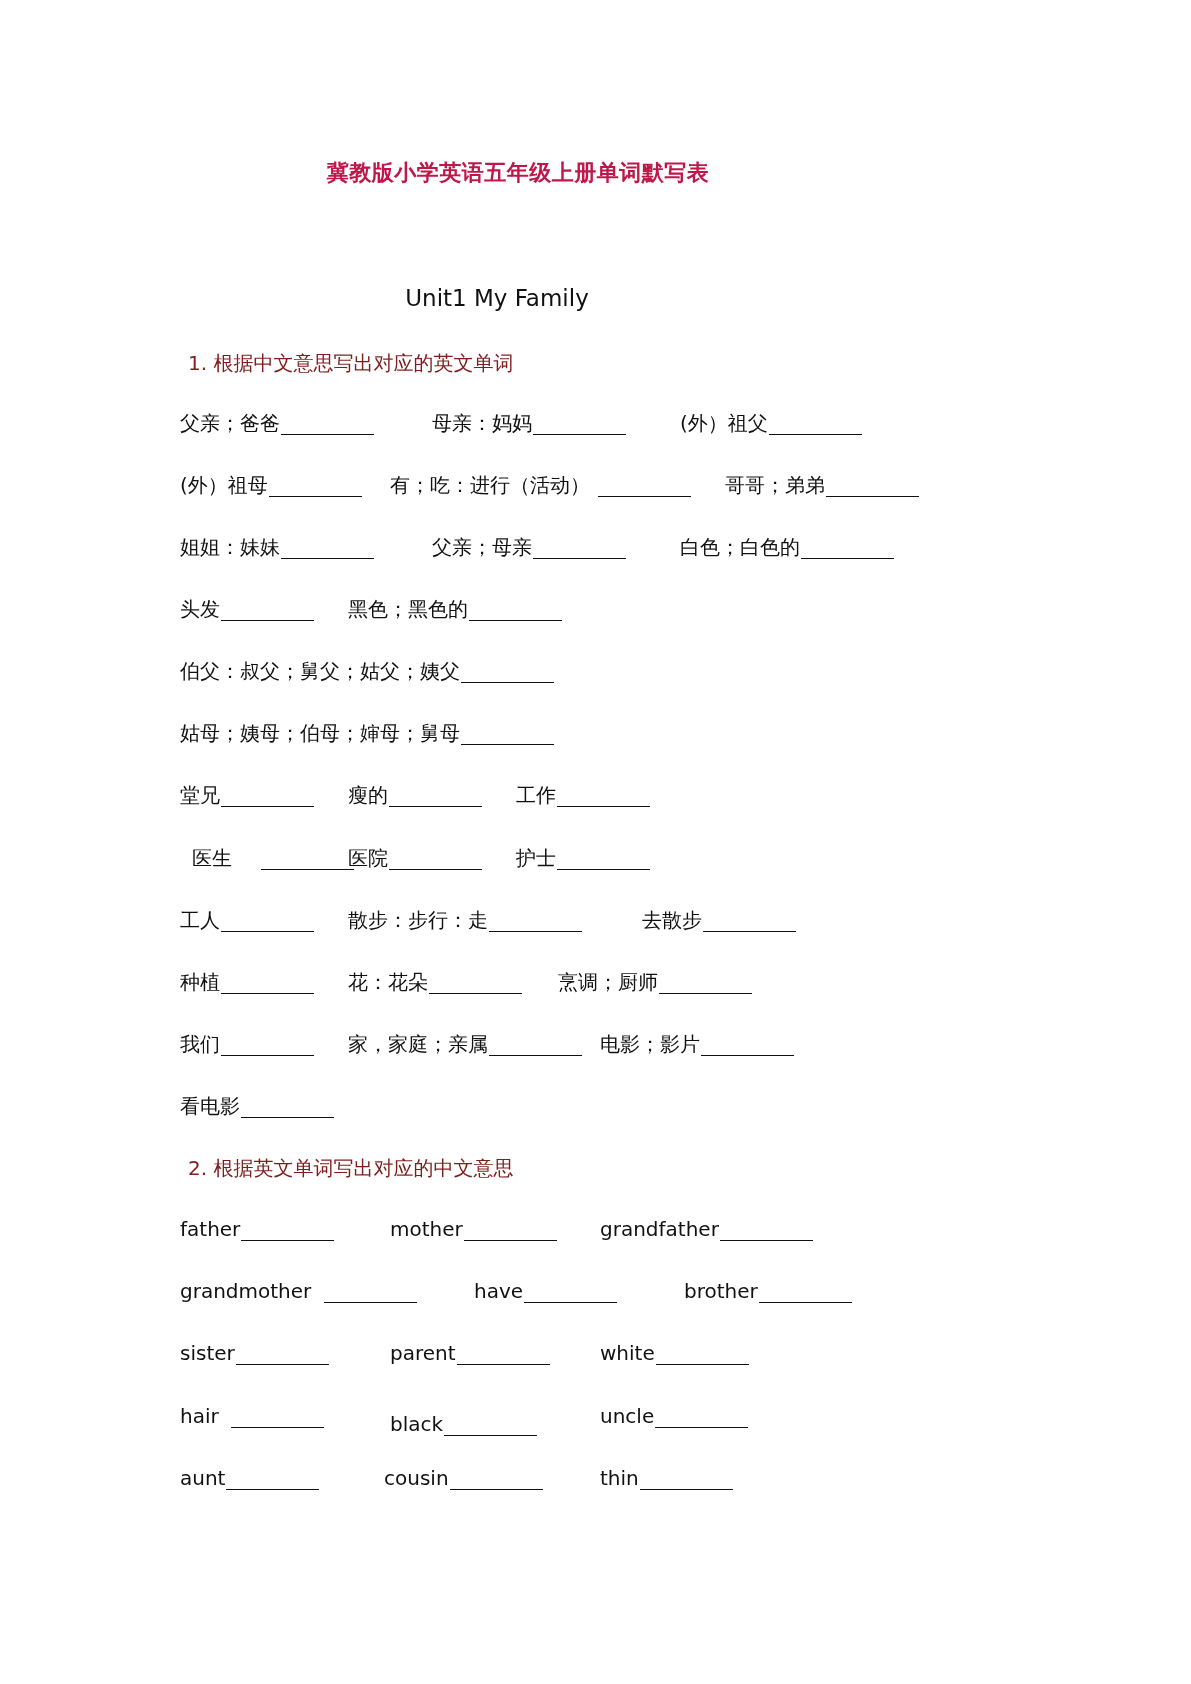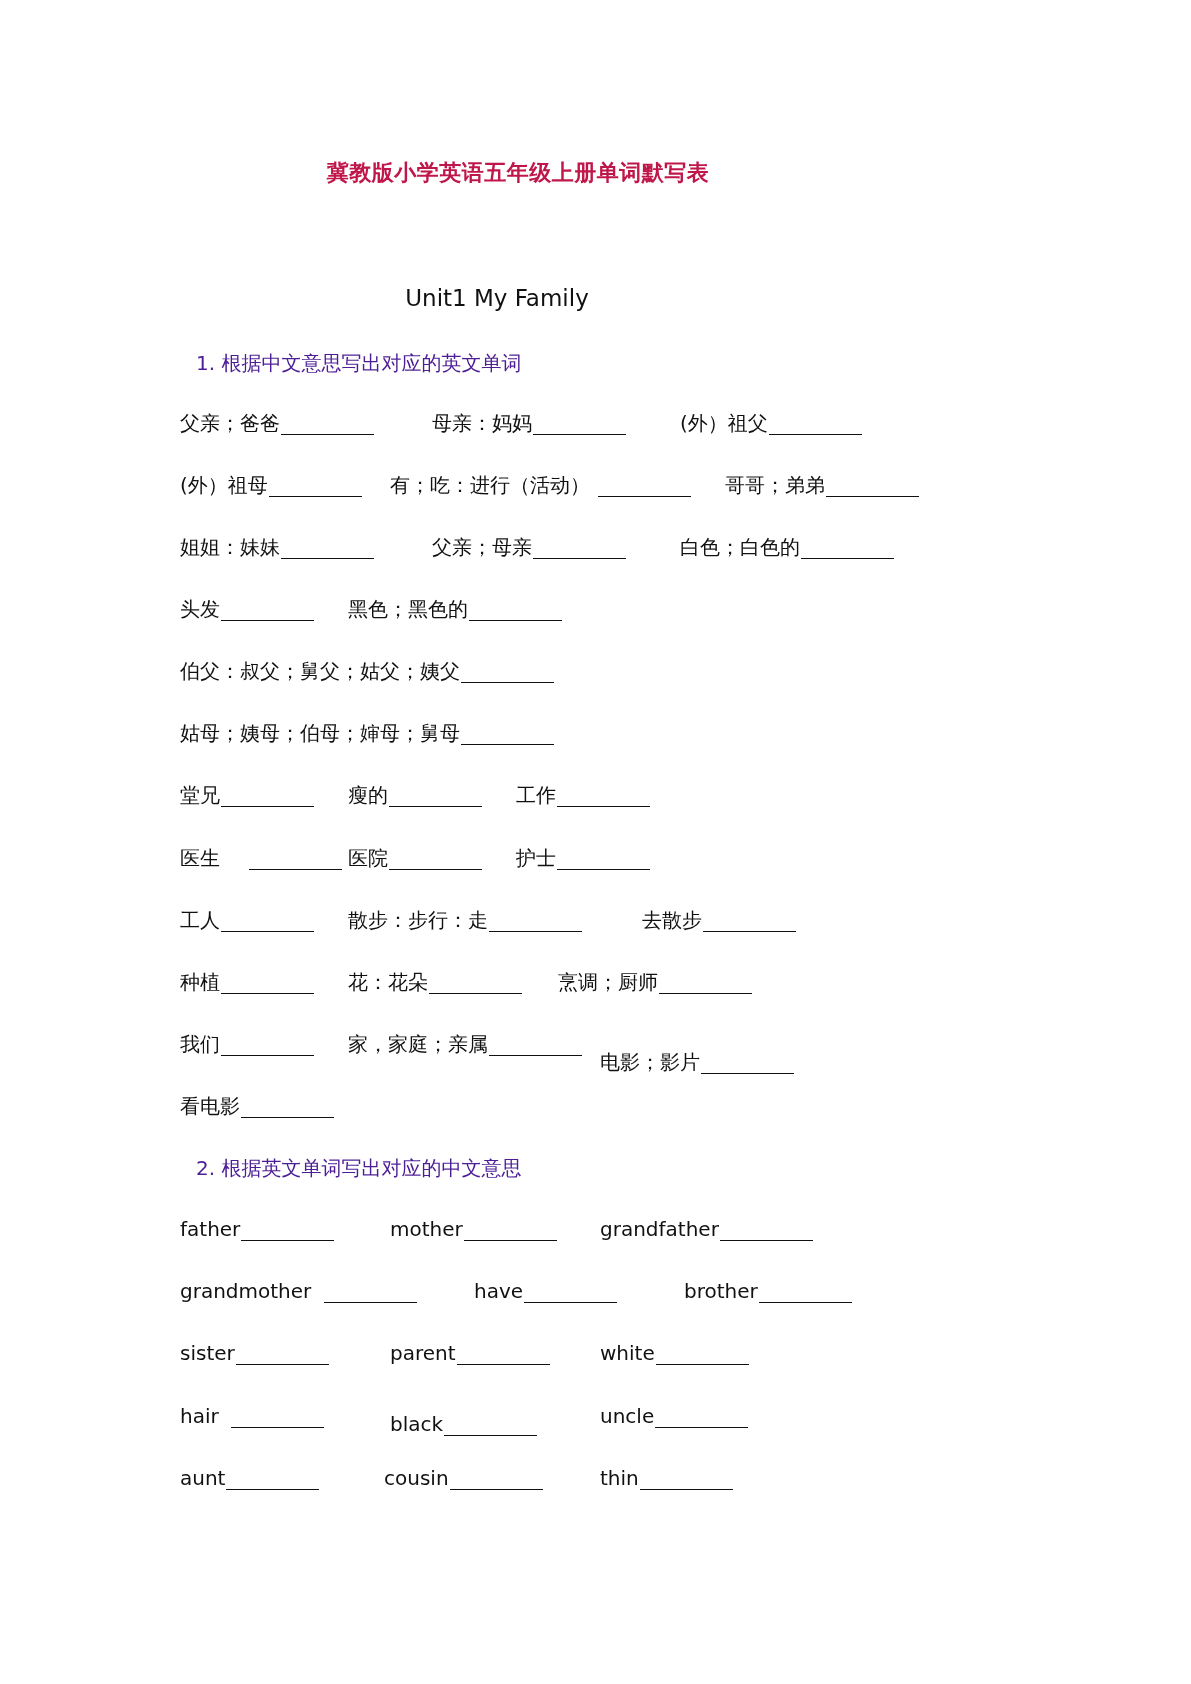--- a/index.html
+++ b/index.html
@@ -30,23 +30,23 @@
       position: absolute;
       top: 285px;
       left: 0;
       width: 994px;
       text-align: center;
       font-size: 23px;
       color: #111111;
     }
     .section-heading {
       position: absolute;
-      left: 196px;
+      left: 188px;
       font-size: 20px;
-      color: #4c1d95;
+      color: #7f1d1d;
     }
     .row {
       position: absolute;
       left: 180px;
       height: 30px;
       font-size: 20px;
       white-space: nowrap;
     }
     .item {
       position: absolute;
@@ -154,21 +154,21 @@
       <span class="label">瘦的</span>
       <span class="blank"></span>
     </span>
     <span class="item" style="left:336px;">
       <span class="label">工作</span>
       <span class="blank"></span>
     </span>
   </div>
 
   <div class="row" style="top:845px;">
-    <span class="item" style="left:0px;gap:28px;">
+    <span class="item" style="left:12px;gap:28px;">
       <span class="label">医生</span>
       <span class="blank"></span>
     </span>
     <span class="item" style="left:168px;">
       <span class="label">医院</span>
       <span class="blank"></span>
     </span>
     <span class="item" style="left:336px;">
       <span class="label">护士</span>
       <span class="blank"></span>
@@ -207,21 +207,21 @@
 
   <div class="row" style="top:1031px;">
     <span class="item" style="left:0px;">
       <span class="label">我们</span>
       <span class="blank"></span>
     </span>
     <span class="item" style="left:168px;">
       <span class="label">家，家庭；亲属</span>
       <span class="blank"></span>
     </span>
-    <span class="item" style="left:420px;margin-top:18px;">
+    <span class="item" style="left:420px;">
       <span class="label">电影；影片</span>
       <span class="blank"></span>
     </span>
   </div>
 
   <div class="row" style="top:1093px;">
     <span class="item" style="left:0px;">
       <span class="label">看电影</span>
       <span class="blank"></span>
     </span>

